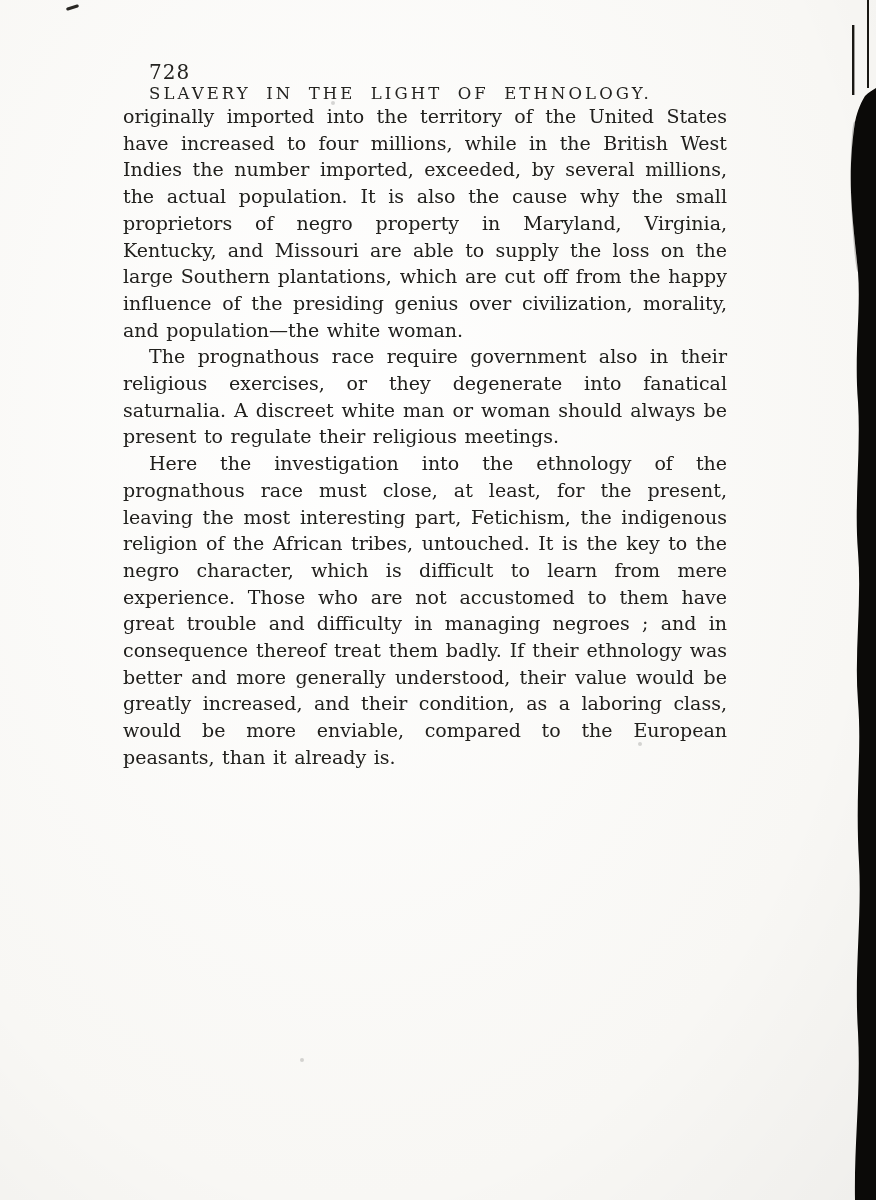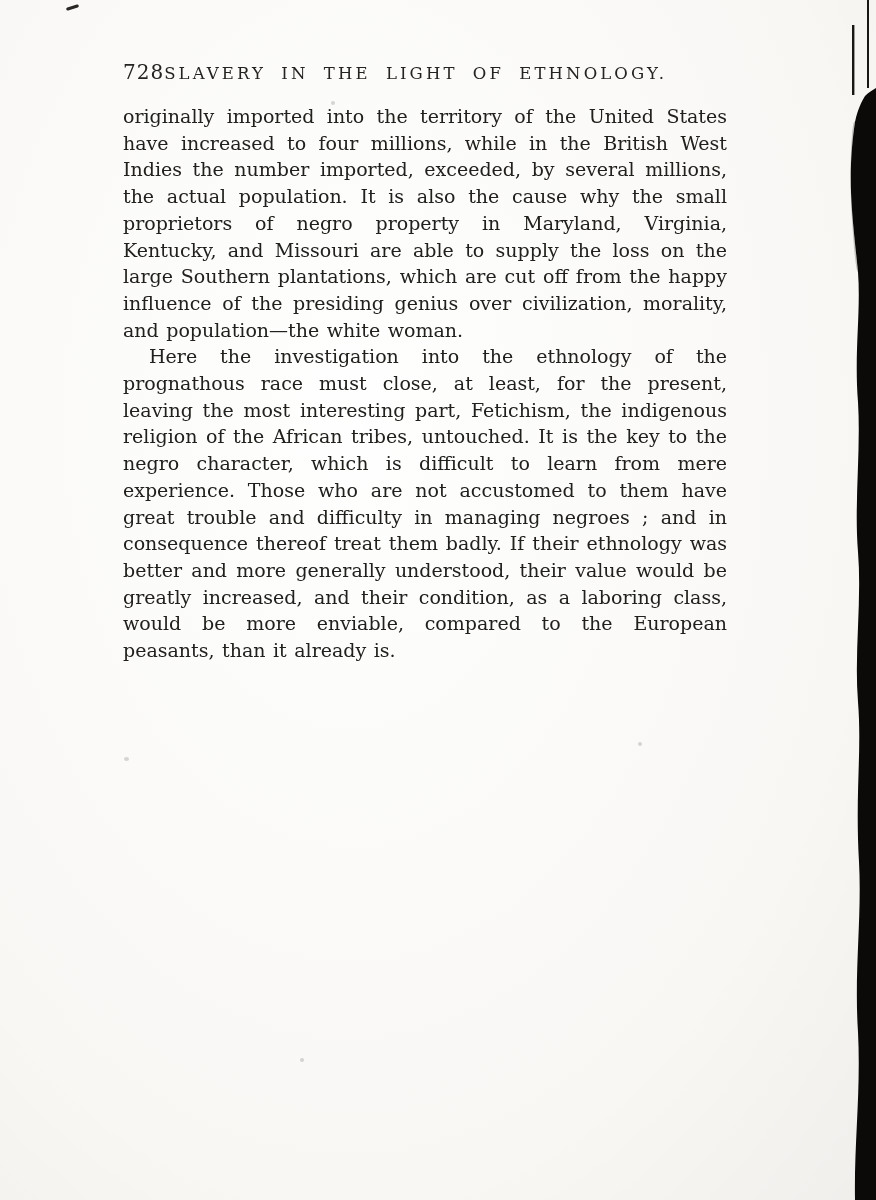--- a/index.html
+++ b/index.html
@@ -20,27 +20,29 @@
   }
 
   
   .running-head {
     position: absolute;
     top: 60px;
     left: 123px;
     width: 604px;
     display: flex;
     align-items: baseline;
+    flex-direction: column;
   }
   .page-number {
     font-size: 20px;
     letter-spacing: 1px;
     color: #242320;
   }
   .header-title {
+    margin-left: 26px;
     font-size: 16.5px;
     letter-spacing: 3.1px;
     word-spacing: 7px;
     color: #242320;
     white-space: nowrap;
   }
 
   
   .text-block {
     position: absolute;
@@ -97,20 +99,21 @@
 
 <div class="page">
 
   <header class="running-head">
     <span class="page-number">728</span>
     <span class="header-title">SLAVERY IN THE LIGHT OF ETHNOLOGY.</span>
   </header>
 
   <main class="text-block">
     <p class="para">originally imported into the territory of the United States have increased to four millions, while in the British West Indies the number imported, exceeded, by several millions, the actual population.  It is also the cause why the small proprietors of negro property in Maryland, Virginia, Kentucky, and Missouri are able to supply the loss on the large Southern plantations, which are cut off from the happy influence of the presiding genius over civilization, morality, and population—the white woman.</p>
+    <p class="para indent">The prognathous race require government also in their religious exercises, or they degenerate into fanatical saturnalia.  A discreet white man or woman should always be present to regulate their religious meetings.</p>
     <p class="para indent">Here the investigation into the ethnology of the prognathous race must close, at least, for the present, leaving the most interesting part, Fetichism, the indigenous religion of the African tribes, untouched.  It is the key to the negro character, which is difficult to learn from mere experience.  Those who are not accustomed to them have great trouble and difficulty in managing negroes ; and in consequence thereof treat them badly.  If their ethnology was better and more generally understood, their value would be greatly increased, and their condition, as a laboring class, would be more enviable, compared to the European peasants, than it already is.</p>
   </main>
 
   <div class="mark-topleft"></div>
 
   <div class="scan-edge">
     <svg viewBox="0 0 30 1200" preserveAspectRatio="none">
 
       <rect x="6" y="25" width="2.4" height="70" fill="#191713"></rect>
       <rect x="21" y="0" width="2" height="88" fill="#191713"></rect>

